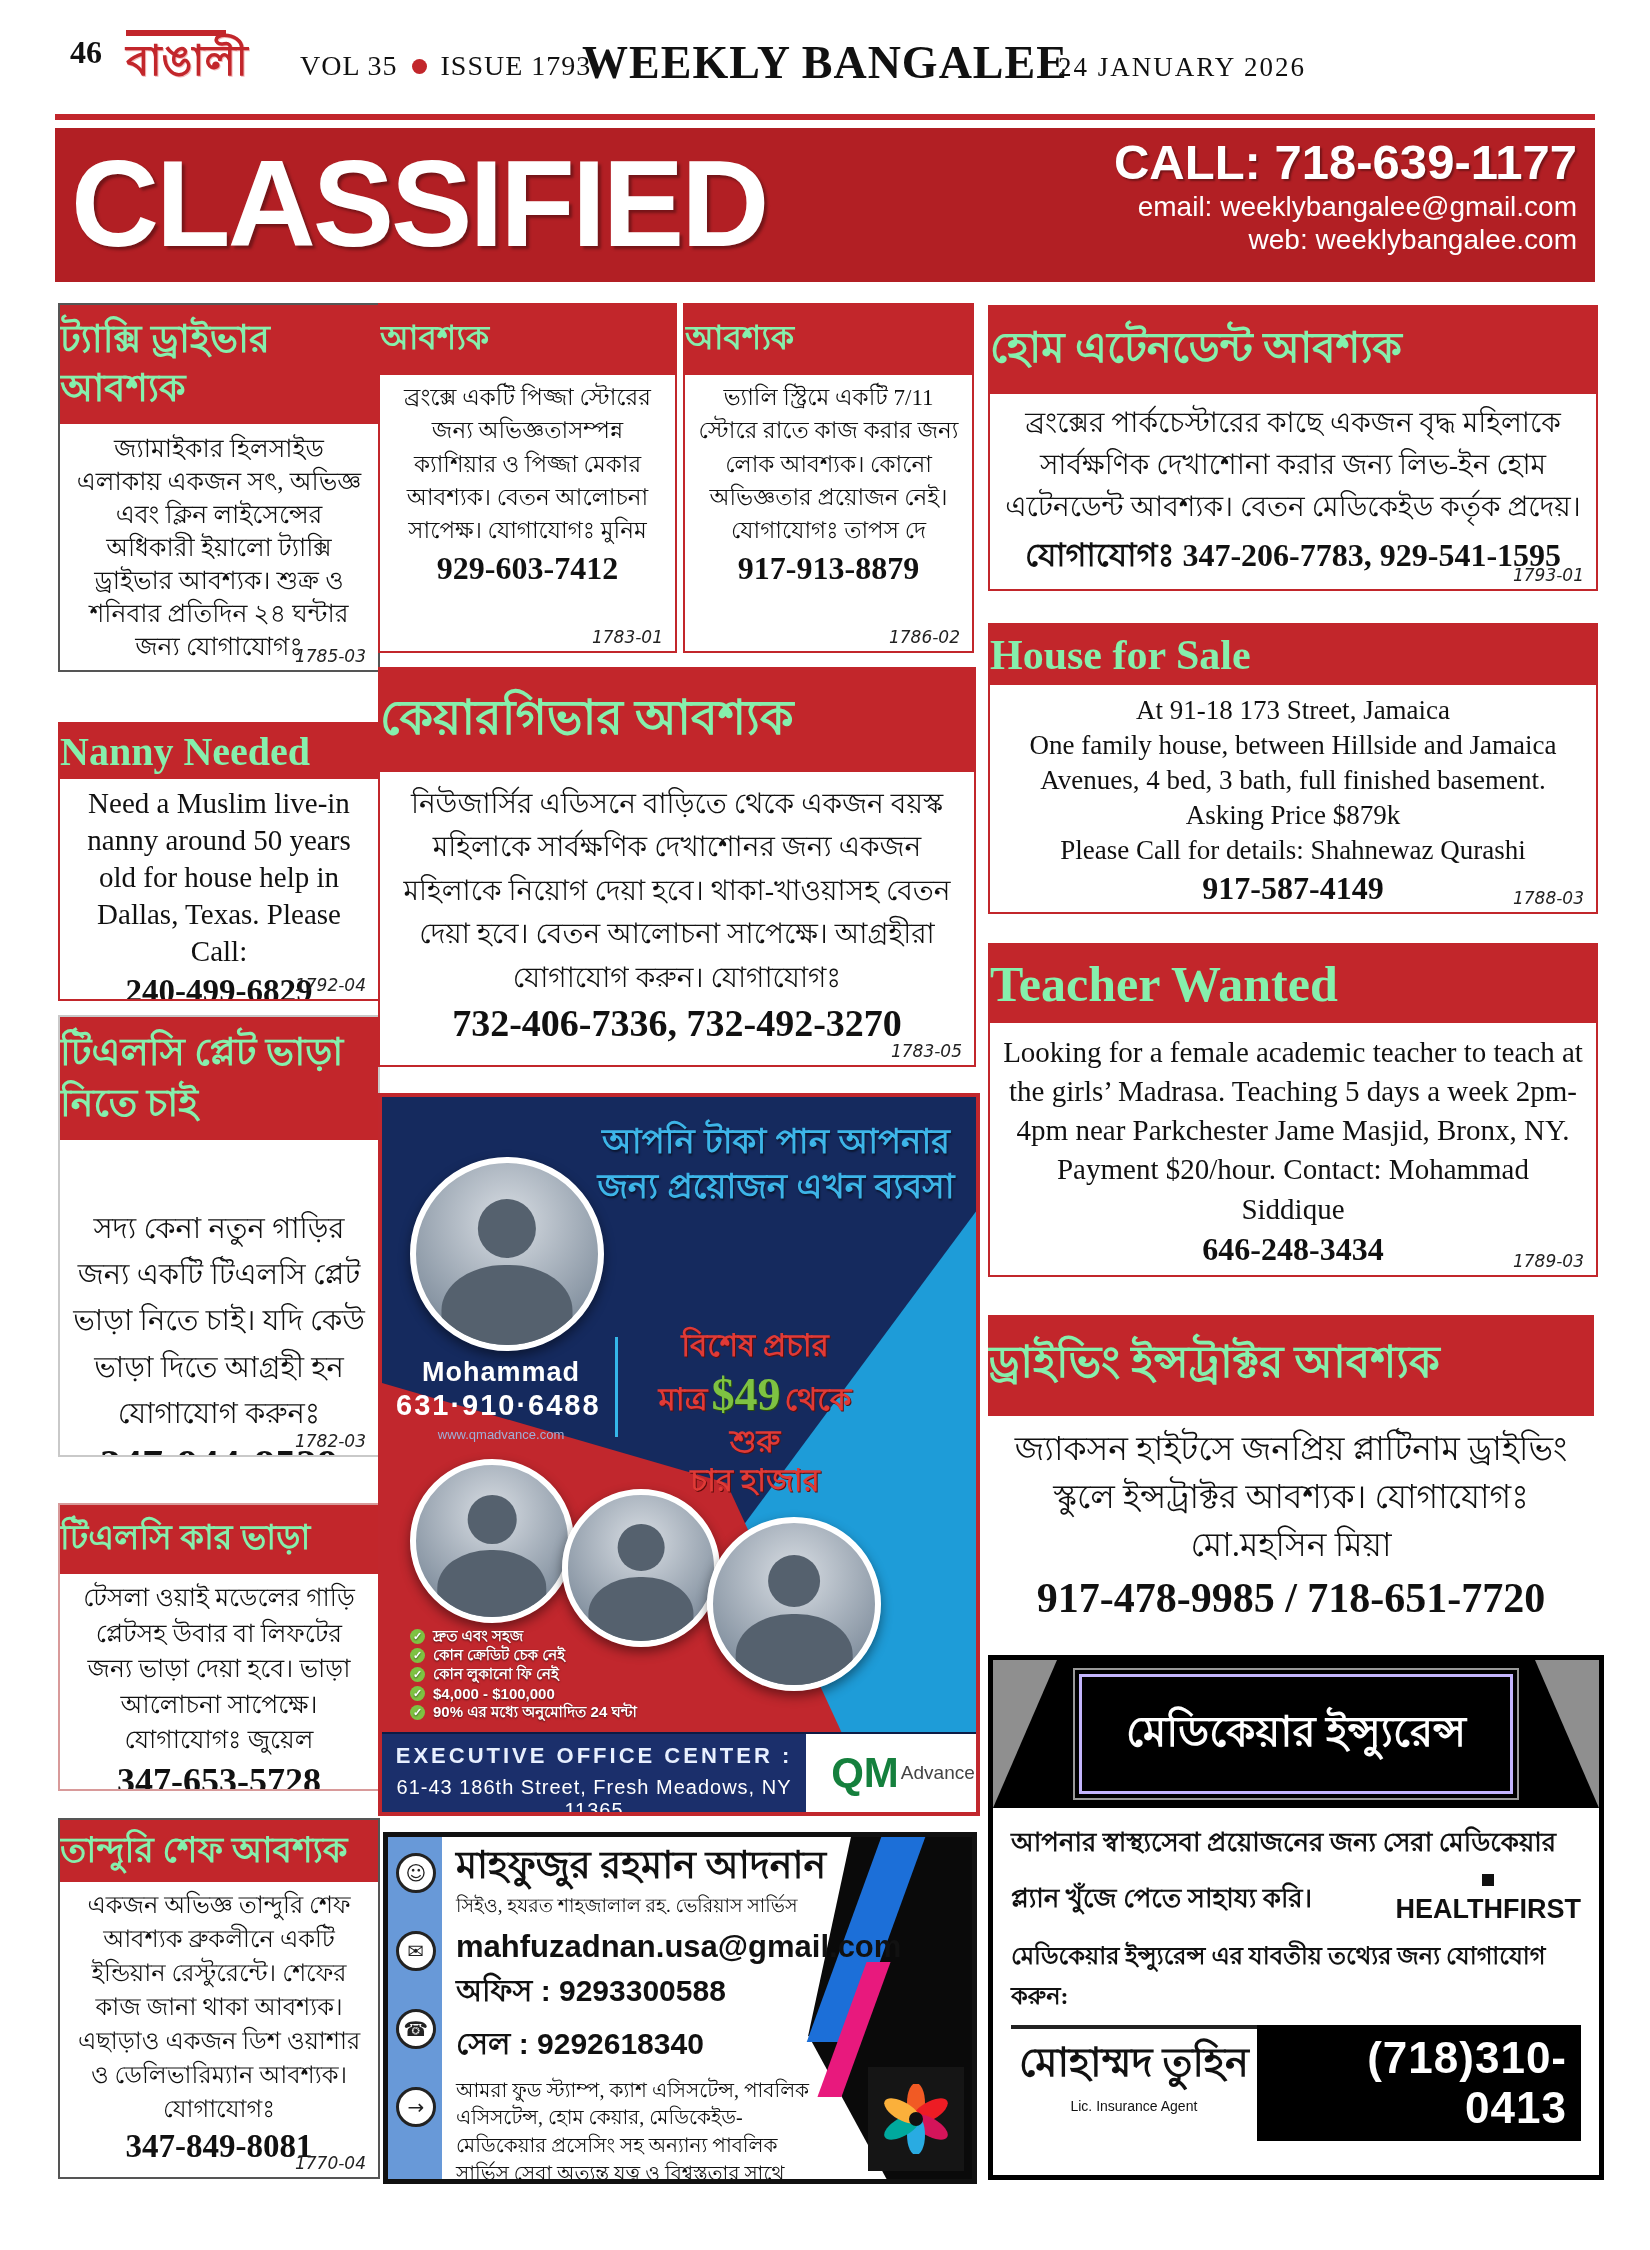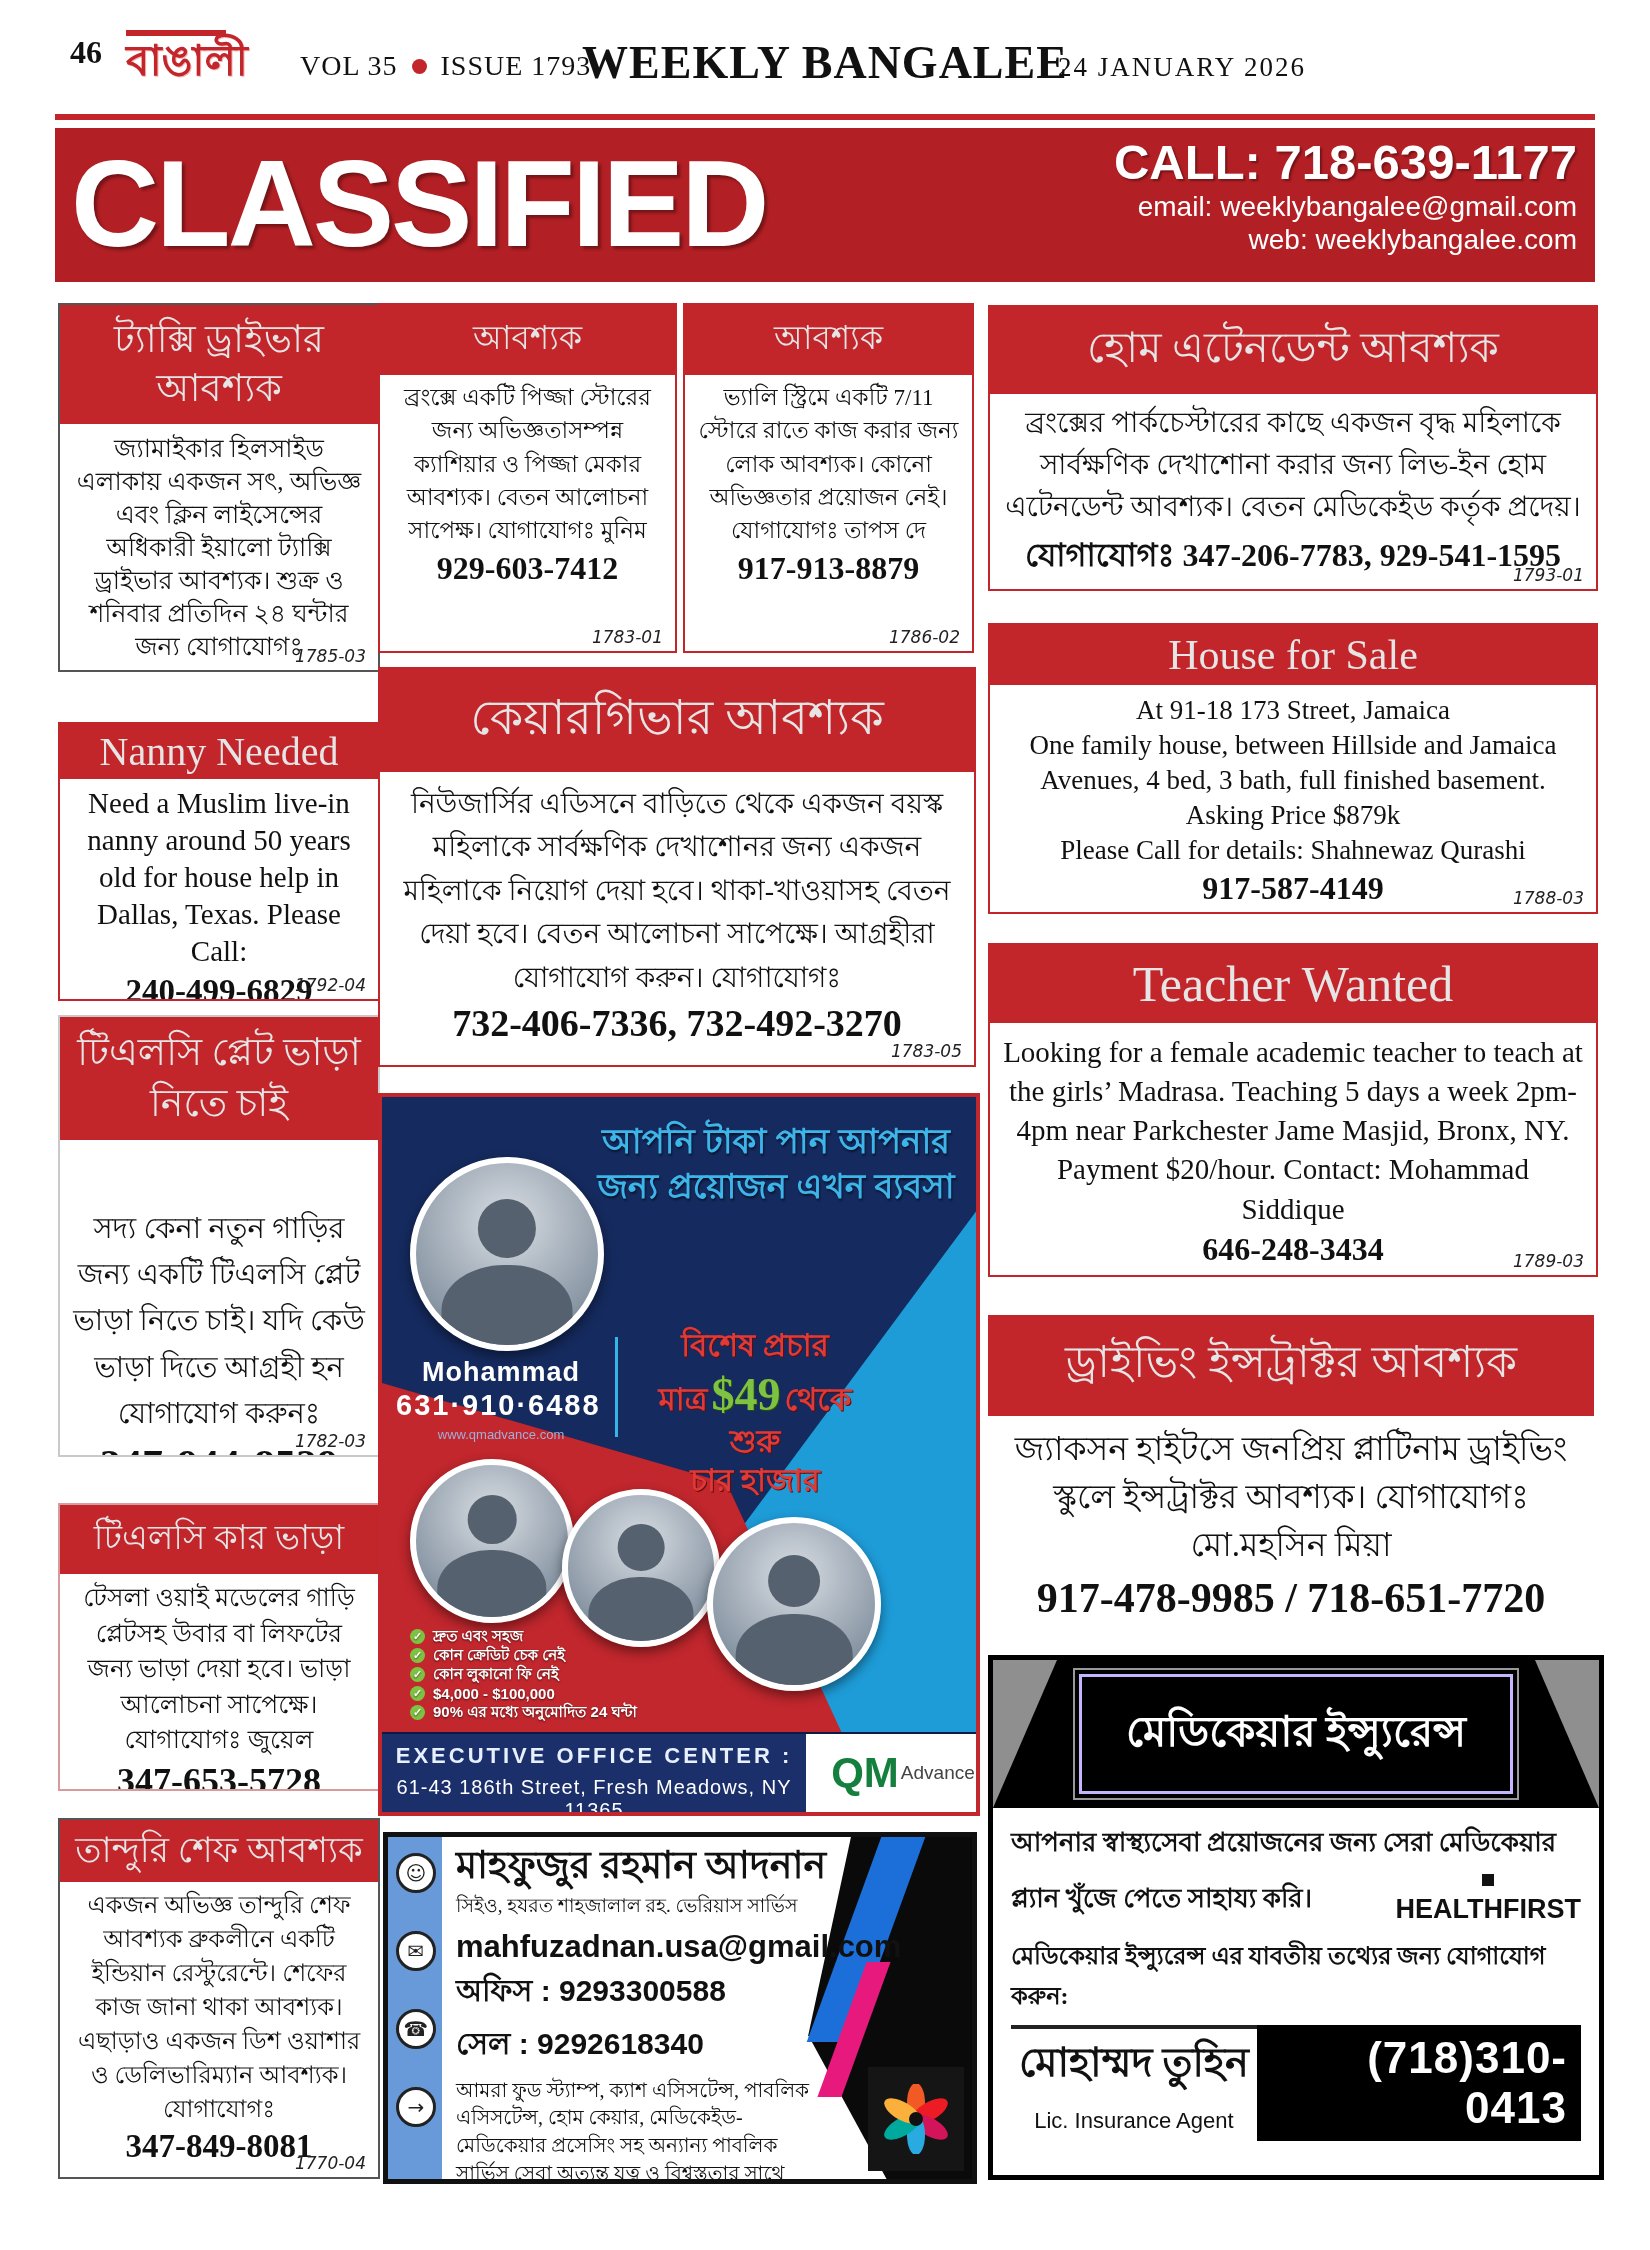--- a/index.html
+++ b/index.html
@@ -23,21 +23,21 @@
   
   .banner{position:absolute;left:55px;top:128px;width:1540px;height:154px;background:var(--banner-red,#b21f24);color:#fff;}
   .banner-title{position:absolute;left:16px;top:0;line-height:152px;font-family:"Liberation Sans",sans-serif;
                 font-size:122px;font-weight:900;letter-spacing:-3px;text-shadow:3px 3px 3px rgba(0,0,0,.35);}
   .banner-right{position:absolute;right:18px;top:6px;text-align:right;font-family:"Liberation Sans",sans-serif;}
   .banner-call{font-size:49px;font-weight:800;text-shadow:2px 2px 2px rgba(0,0,0,.35);}
   .banner-email,.banner-web{font-size:28px;margin-top:1px;}
 
   
   .ad{position:absolute;background:#fff;border:2px solid var(--header-red,#c2262b);overflow:hidden;}
-  .ad-hd{background:var(--header-red,#c2262b);color:#e5e5e5;text-align:center;font-weight:normal;padding:8px 4px;}
+  .ad-hd{background:var(--header-red,#c2262b);color:#86efac;font-weight:bold;padding:8px 4px;}
   .ad-bd{text-align:center;padding:8px 12px 0 12px;}
   .phone{font-family:"Liberation Serif",serif;font-weight:bold;text-align:center;}
   .ref{position:absolute;right:12px;bottom:4px;font-style:italic;font-size:17px;color:#222;
        font-family:"DejaVu Sans",sans-serif;}
   .serif{font-family:"Liberation Serif",serif;}
 
   
   #ad-taxi{left:58px;top:303px;width:318px;height:365px;border-color:#555;}
   #ad-taxi .ad-hd{font-size:38px;line-height:1.3;padding:10px 0;}
   #ad-taxi .ad-bd{font-size:25px;line-height:1.32;}
@@ -183,21 +183,21 @@
   .med-row2{display:flex;justify-content:space-between;align-items:center;margin-top:8px;}
   .med-line2{font-size:26px;}
   .med-plan{display:flex;align-items:center;gap:8px;font-size:27px;font-weight:bold;
             font-family:"Liberation Sans",sans-serif;flex-direction:column;}
   .sq{width:12px;height:12px;background:#111;flex:0 0 12px;}
   .med-row3{display:flex;justify-content:space-between;margin-top:12px;padding:0 2px;}
   .med-contact{font-size:24px;margin-top:12px;}
   .med-row5{display:flex;justify-content:space-between;align-items:flex-start;margin-top:8px;}
   .med-agent{width:250px;text-align:center;}
   .med-agent-name{font-size:40px;font-weight:bold;border-top:4px solid #222;padding-top:2px;}
-  .med-agent-title{font-size:22px;font-weight:normal;margin-top:10px;font-family:"Liberation Sans",sans-serif;}
+  .med-agent-title{font-size:14px;font-weight:normal;margin-top:0;font-family:"Liberation Sans",sans-serif;}
   .med-right{text-align:right;}
   .med-phone-box{display:inline-block;background:#000;color:#fff;font-size:44px;font-weight:bold;
                  padding:8px 14px;font-family:"Liberation Sans",sans-serif;letter-spacing:1px;}
 </style>
 </head>
 <body>
 
 <div class="page">
 
   <div class="hdr-pagenum">46</div>

